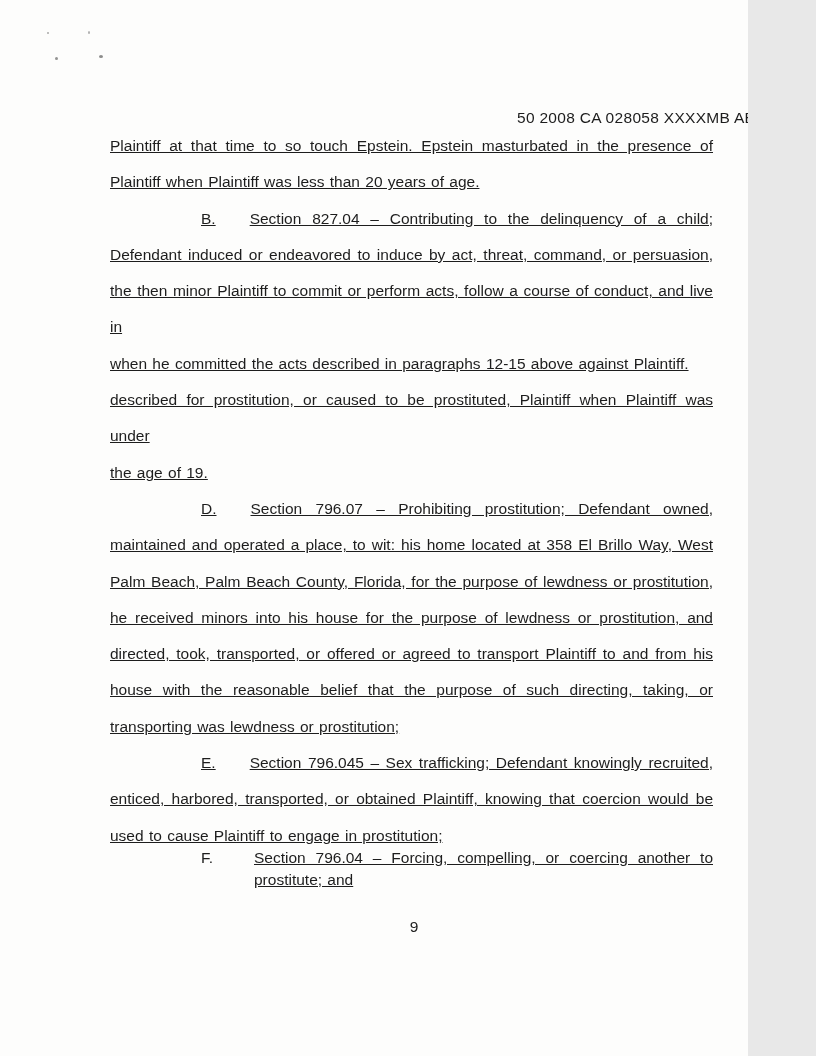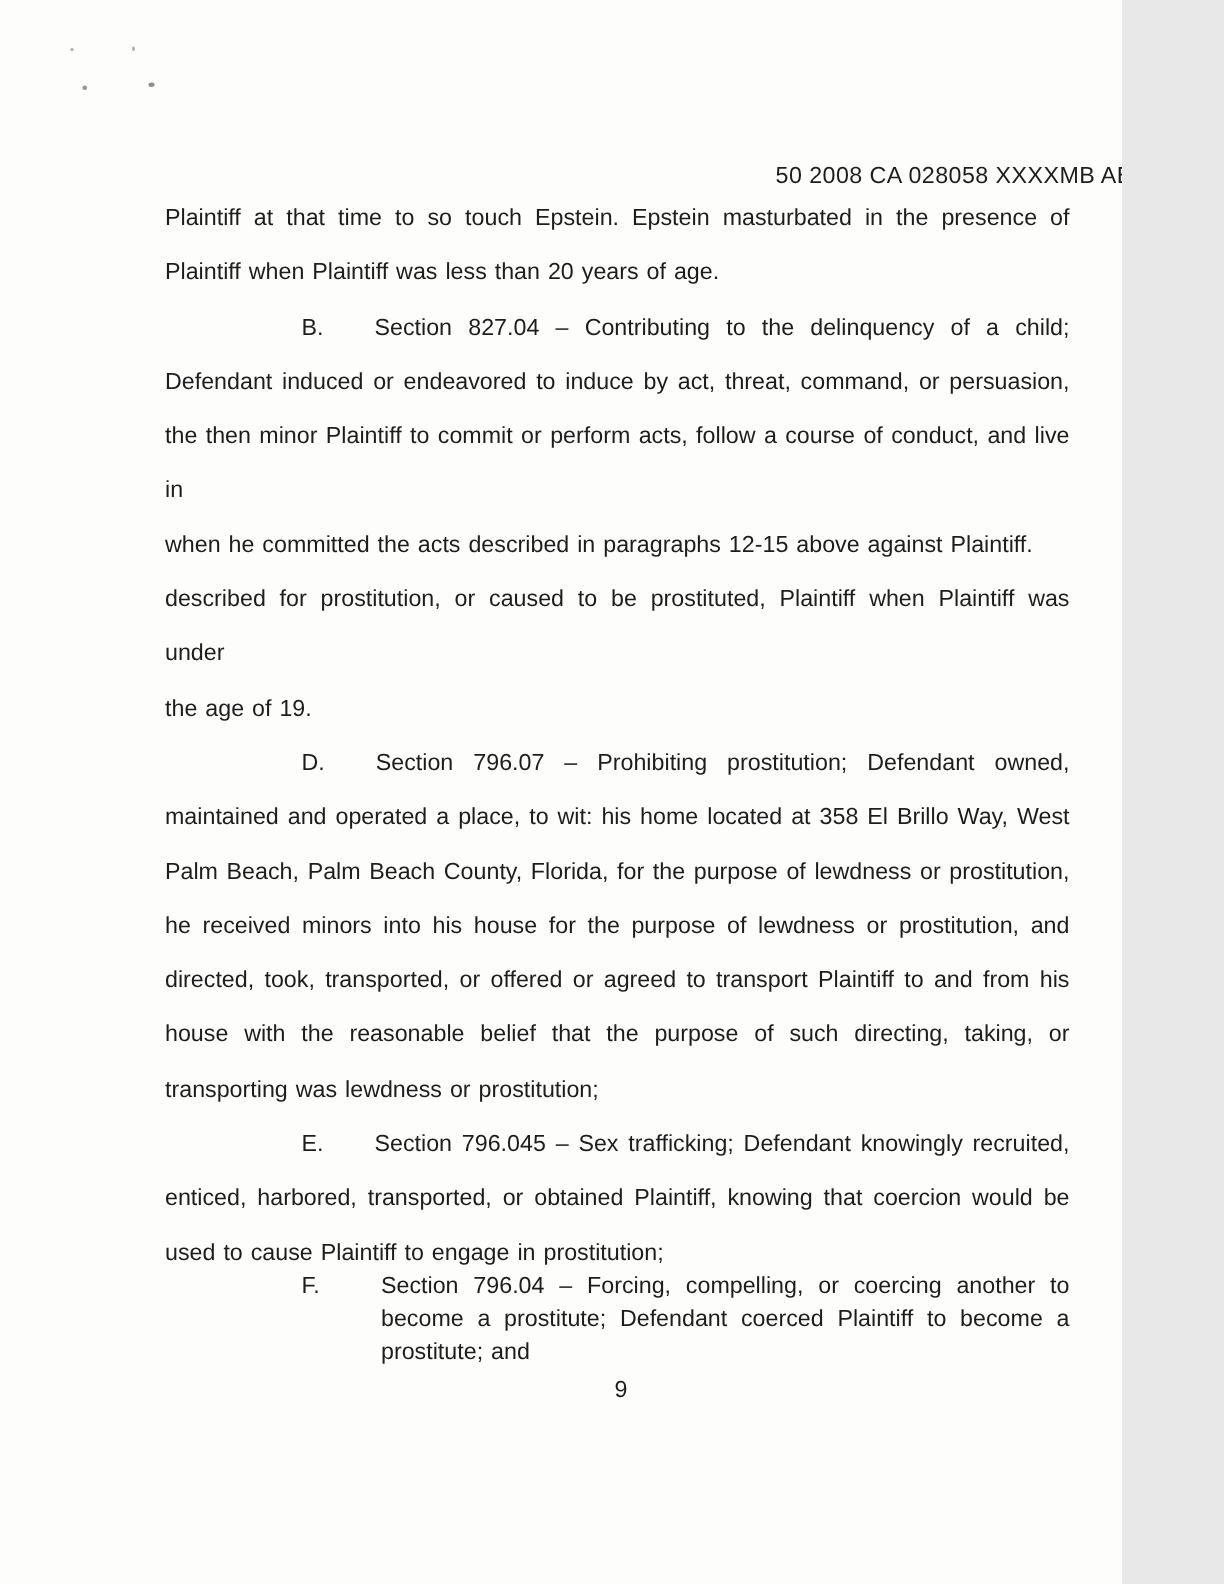--- a/index.html
+++ b/index.html
@@ -32,20 +32,21 @@
     font-size: 15.5px;
   }
   .para {
     margin: 0;
   }
   .line {
     line-height: 36.3px;
     text-align: justify;
     text-align-last: justify;
     word-spacing: 1px;
+    text-decoration: underline;
   }
   .line.last {
     text-align-last: left;
   }
   .line.first {
     padding-left: 91px;
   }
   .tab {
     display: inline-block;
     width: 34px;
@@ -132,19 +133,18 @@
         <div class="line">house with the reasonable belief that the  purpose of such directing, taking, or</div>
         <div class="line last">transporting was lewdness or prostitution;</div>
       </div>
       <div class="para">
         <div class="line first"><span class="letter">E.</span><span class="tab"></span>Section 796.045 – Sex trafficking; Defendant knowingly recruited,</div>
         <div class="line">enticed, harbored, transported, or obtained Plaintiff, knowing that coercion would be</div>
         <div class="line last">used to cause Plaintiff to engage in prostitution;</div>
       </div>
       <div class="para single">
         <div class="line first"><span class="letter">F.</span><span class="tab"></span>Section 796.04 – Forcing, compelling, or coercing another to</div>
-        <div class="line">become a prostitute; Defendant coerced Plaintiff to become a</div>
         <div class="line last">prostitute; and</div>
       </div>
     </div>
 
   <div class="page-number">9</div>
 </div>
 
 </body></html>

